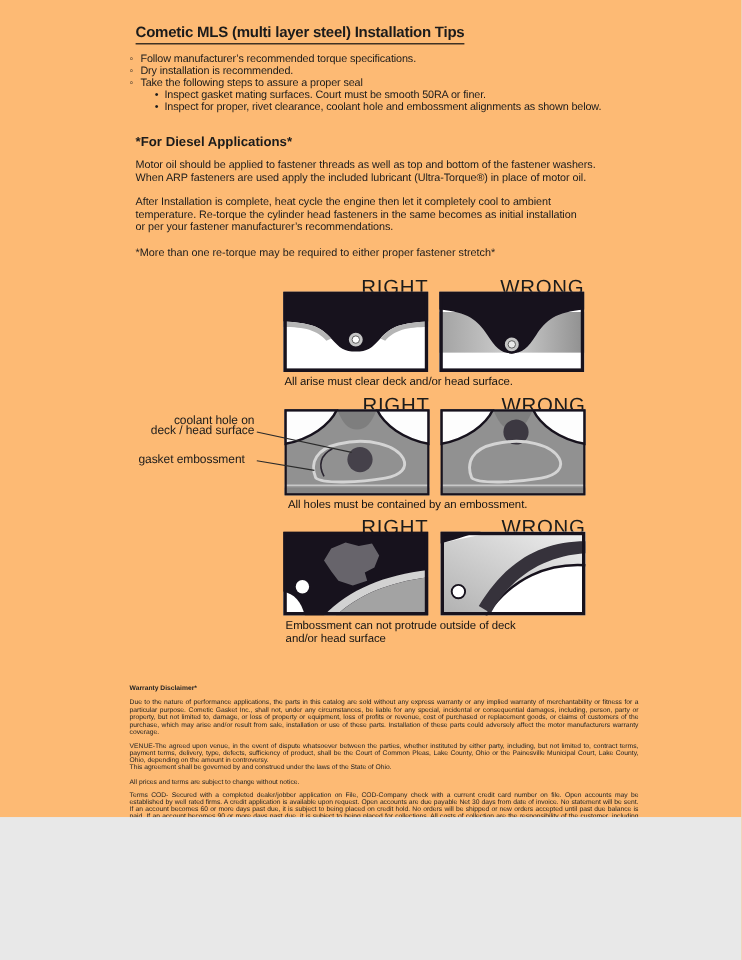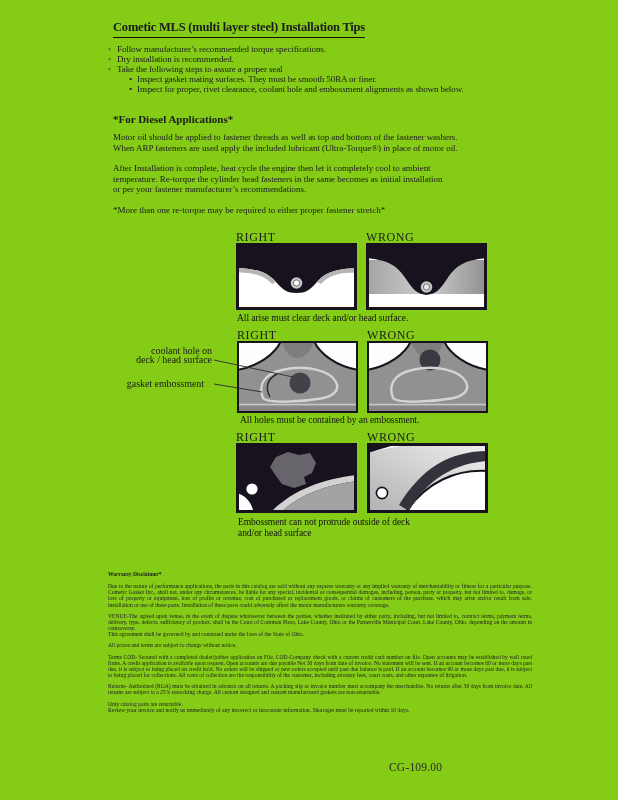--- a/index.html
+++ b/index.html
@@ -1,18 +1,18 @@
 <!DOCTYPE html>
 <html><head>
 <meta charset="utf-8">
 <style>
   html,body{margin:0;padding:0;background:#e8e8e8;}
   #page{
-    position:relative;width:618px;height:800px;background:#84cc16;
-    font-family:Liberation Serif, serif;color:#1b1b1b;
+    position:relative;width:618px;height:681px;background:#fdba74;
+    font-family:Liberation Sans, sans-serif;color:#1b1b1b;
     overflow:hidden;
   }
   .abs{position:absolute;}
   
   #title{
     left:113px;top:20px;font-size:12.5px;font-weight:bold;letter-spacing:-.2px;
     border-bottom:1.5px solid #111;padding-bottom:2px;white-space:nowrap;
   }
   
   #bullets{left:108px;top:44px;font-size:9px;letter-spacing:-.1px;}
@@ -21,21 +21,21 @@
   .b-line.lvl2{margin-left:21px;}
   .b-line.lvl2 .mark{width:8px;flex:0 0 8px;}
   
   #diesel-heading{left:113px;top:113px;font-size:11px;font-weight:bold;white-space:nowrap;}
   .para{font-size:9px;line-height:10.6px;letter-spacing:-.05px;}
   .para div{white-space:nowrap;}
   #para1{left:113px;top:132px;}
   #para2{left:113px;top:163px;}
   #para3{left:113px;top:205px;font-size:9px;white-space:nowrap;}
   
-  .diag-label{font-size:12px;letter-spacing:.6px;width:121px;text-align:left;white-space:nowrap;}
+  .diag-label{font-size:17px;letter-spacing:.6px;width:121px;text-align:right;white-space:nowrap;}
   .caption{font-size:9.5px;color:#111;letter-spacing:-.05px;white-space:nowrap;}
   .caption.wrap{white-space:pre-line;line-height:10.5px;}
   .panel{line-height:0;}
   
   .ann{font-size:10px;line-height:9px;width:104px;text-align:right;letter-spacing:-.05px;}
   
   #legal{left:108px;top:571px;width:424px;font-size:5.6px;line-height:6.15px;color:#222;}
   #legal .lp{margin:0 0 5px 0;text-align:justify;white-space:pre-line;}
   #legal-heading{font-weight:bold;margin-bottom:6px;}
   
@@ -56,21 +56,21 @@
     <div class="b-line">
       <span class="mark">◦</span>
       <span>Dry installation is recommended.</span>
     </div>
     <div class="b-line">
       <span class="mark">◦</span>
       <span>Take the following steps to assure a proper seal</span>
     </div>
     <div class="b-line lvl2">
       <span class="mark">•</span>
-      <span>Inspect gasket mating surfaces. They must be smooth 50RA or finer.</span>
+      <span>Inspect gasket mating surfaces. Court must be smooth 50RA or finer.</span>
     </div>
     <div class="b-line lvl2">
       <span class="mark">•</span>
       <span>Inspect for proper, rivet clearance, coolant hole and embossment alignments as shown below.</span>
     </div>
   </div>
 
   <div id="diesel-heading" class="abs">*For Diesel Applications*</div>
   <div id="para1" class="abs para">
     <div>Motor oil should be applied to fastener threads as well as top and bottom of the fastener washers.</div>

